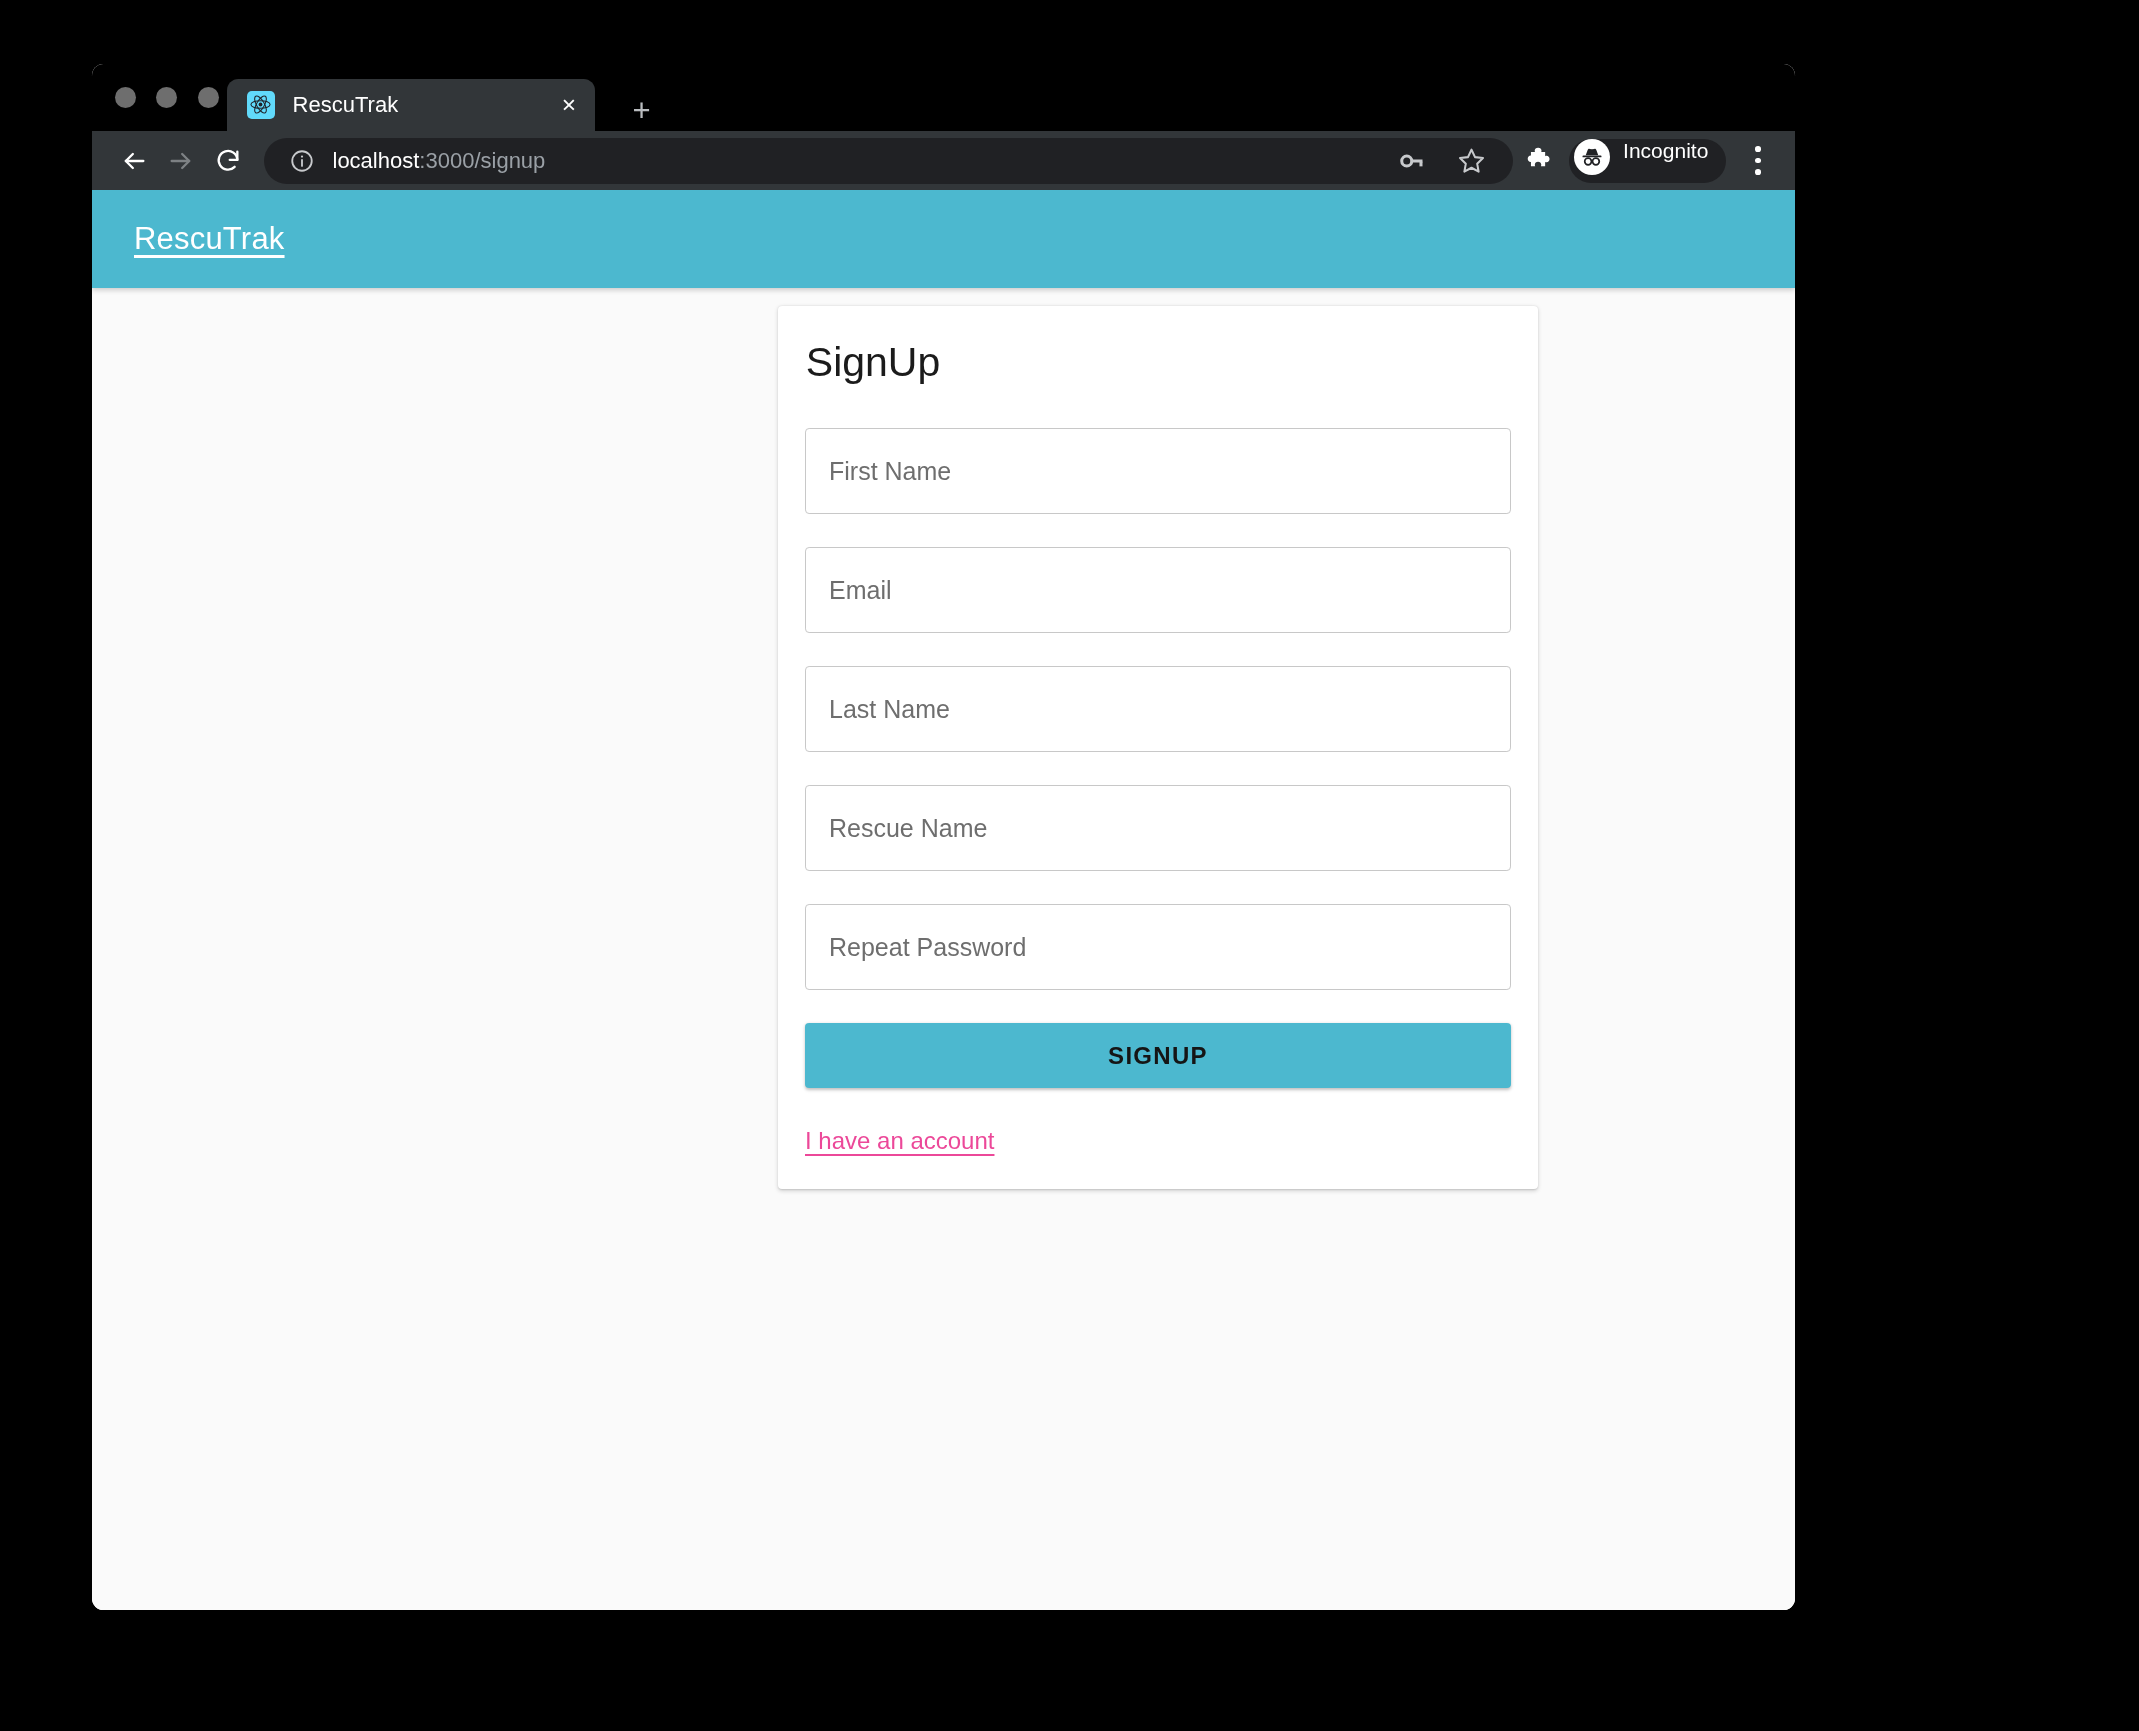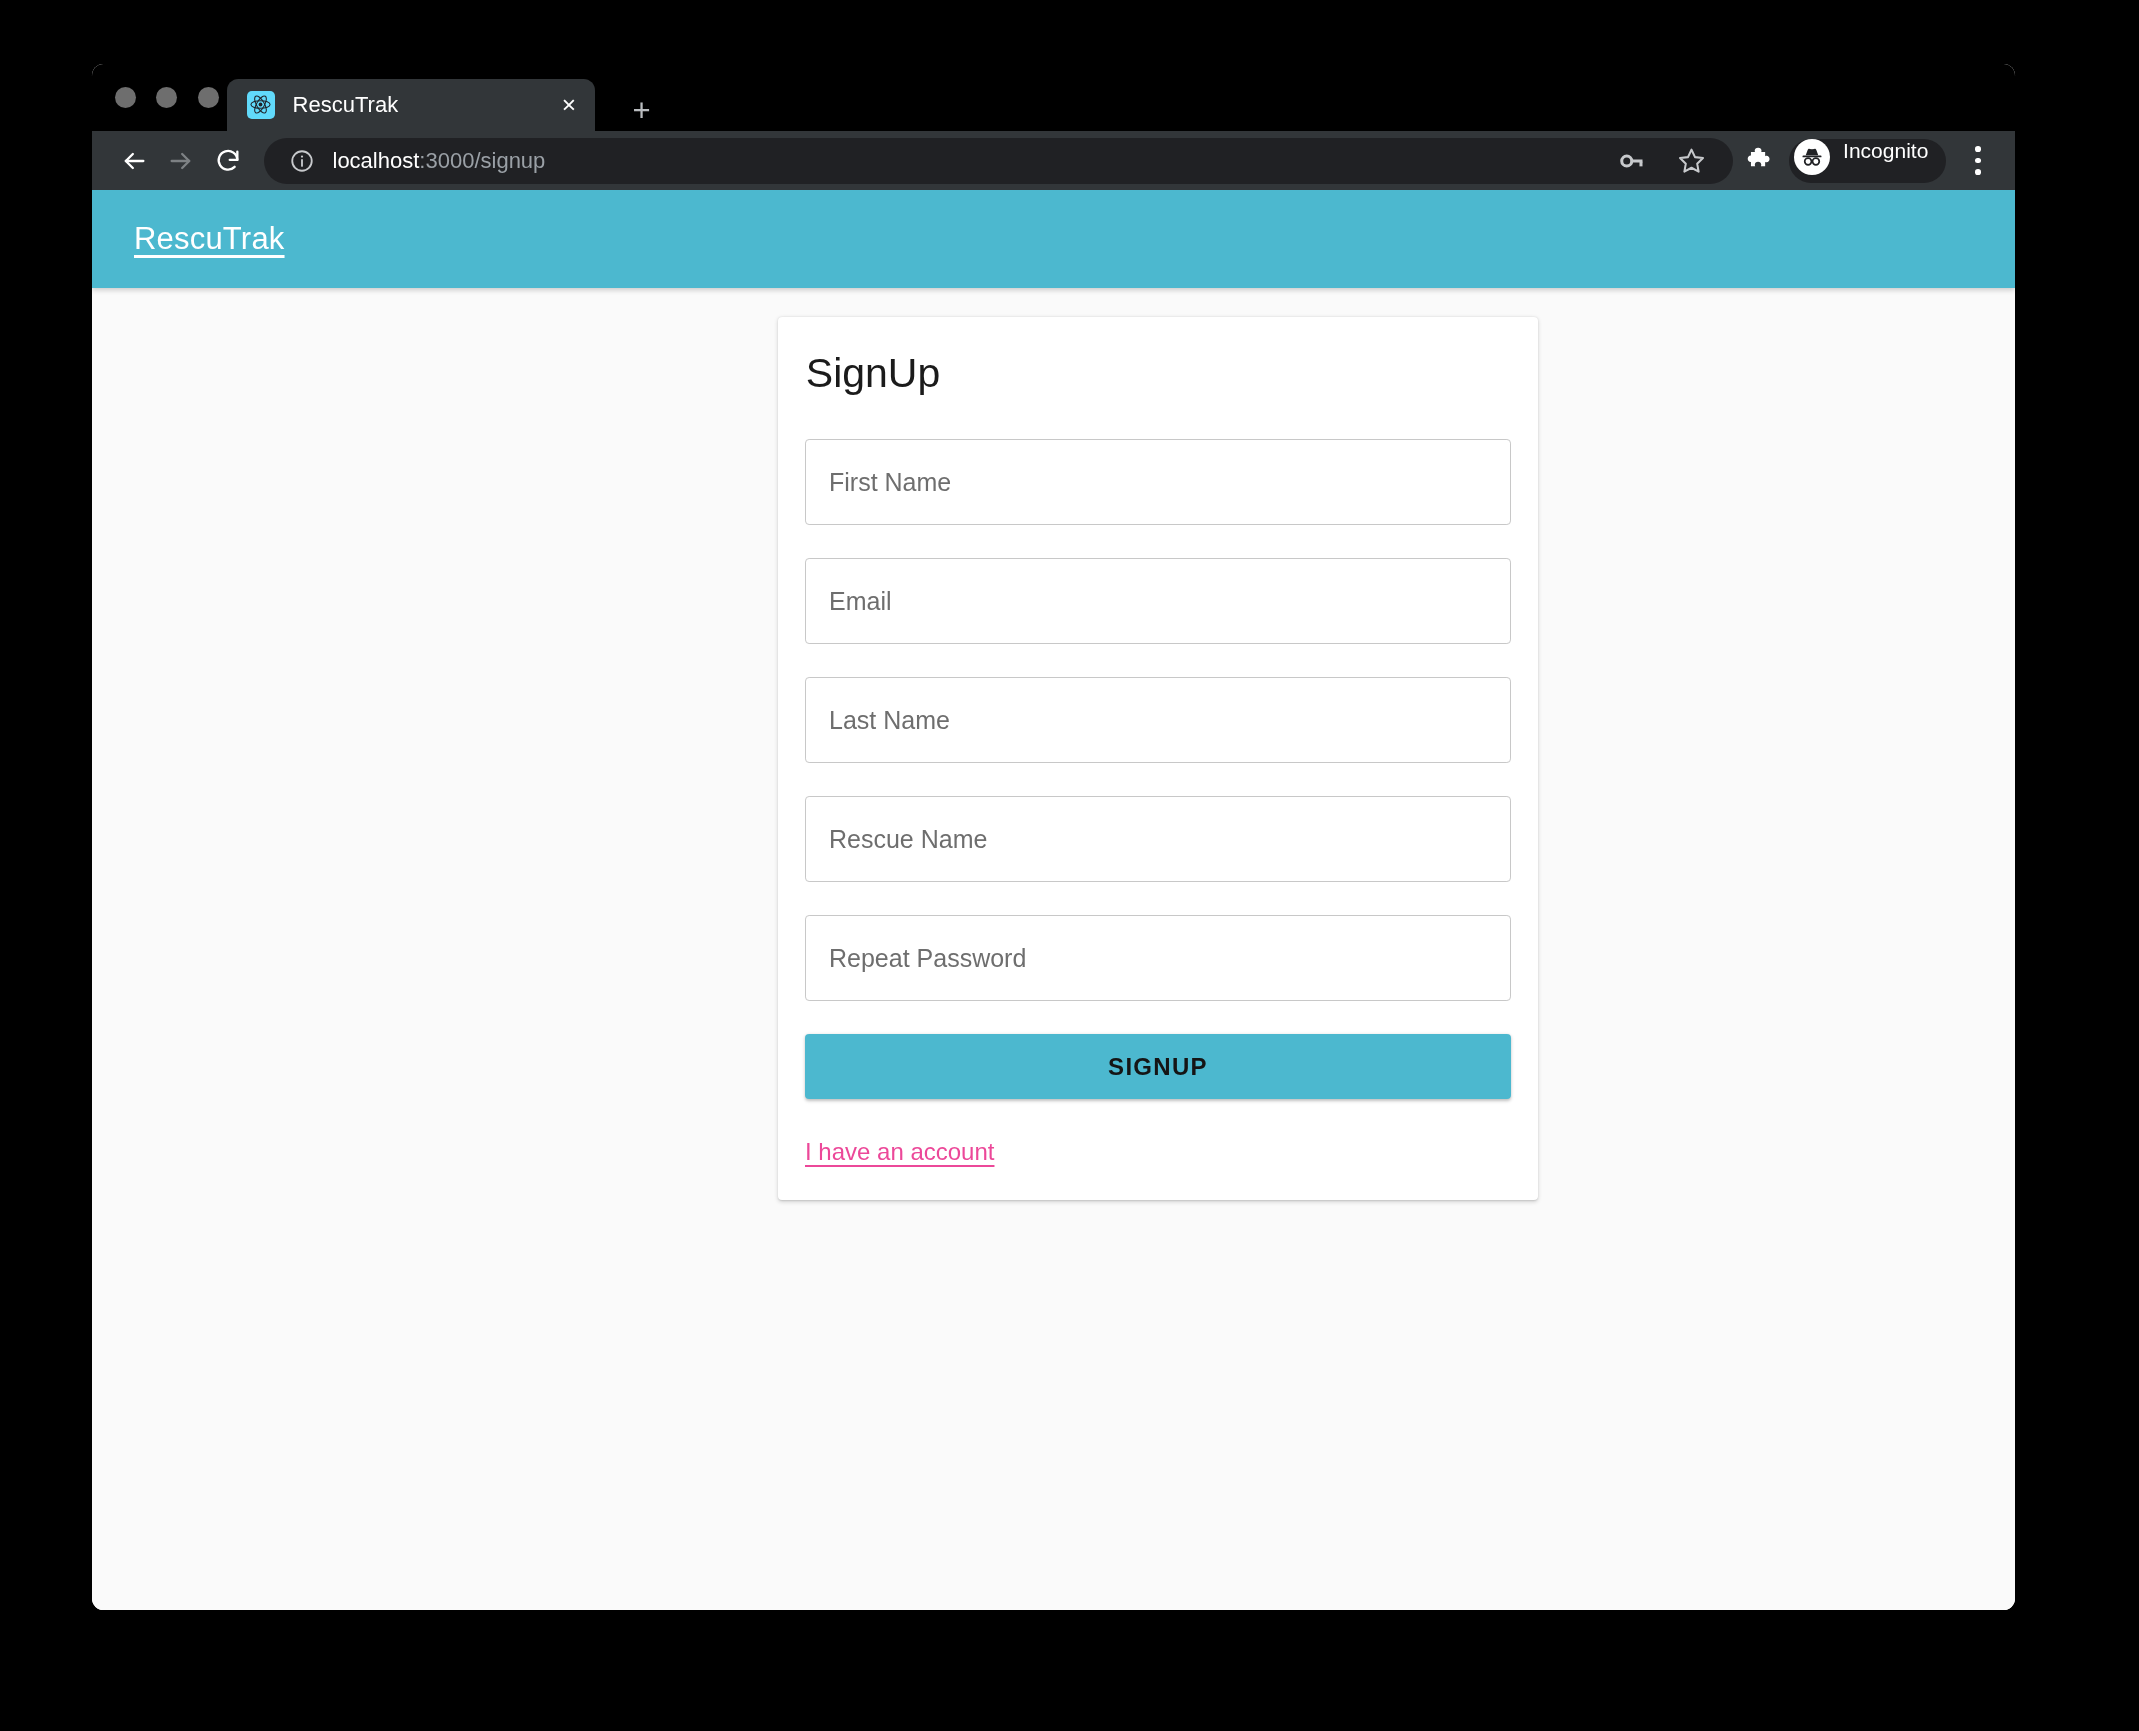--- a/index.html
+++ b/index.html
@@ -10,21 +10,21 @@
     background: #000000;
     font-family: "Liberation Sans", sans-serif;
     overflow: hidden;
   }
 
   
   .browser-window {
     position: absolute;
     left: 92px;
     top: 64px;
-    width: 1923px;
+    width: 1703px;
     height: 1546px;
     background: #ffffff;
     border-radius: 11.4px;
     overflow: hidden;
   }
 
   
   .titlebar {
     position: relative;
     height: 67px;
@@ -213,21 +213,21 @@
     font-size: 31px;
     text-decoration: underline;
     text-underline-offset: 5.7px;
     letter-spacing: 0.2px;
   }
 
   
   .card {
     position: absolute;
     left: 686px;
-    top: 127px;
+    top: 116px;
     width: 760px;
     background: #ffffff;
     border-radius: 4.1px;
     box-shadow: 0 1.6px 4.1px rgba(0,0,0,0.16), 0 0.8px 1.6px rgba(0,0,0,0.10);
     padding: 33px 27px 34px 27px;
   }
   .card-title {
     font-size: 41px;
     font-weight: 400;
     color: #1b1b1b;

